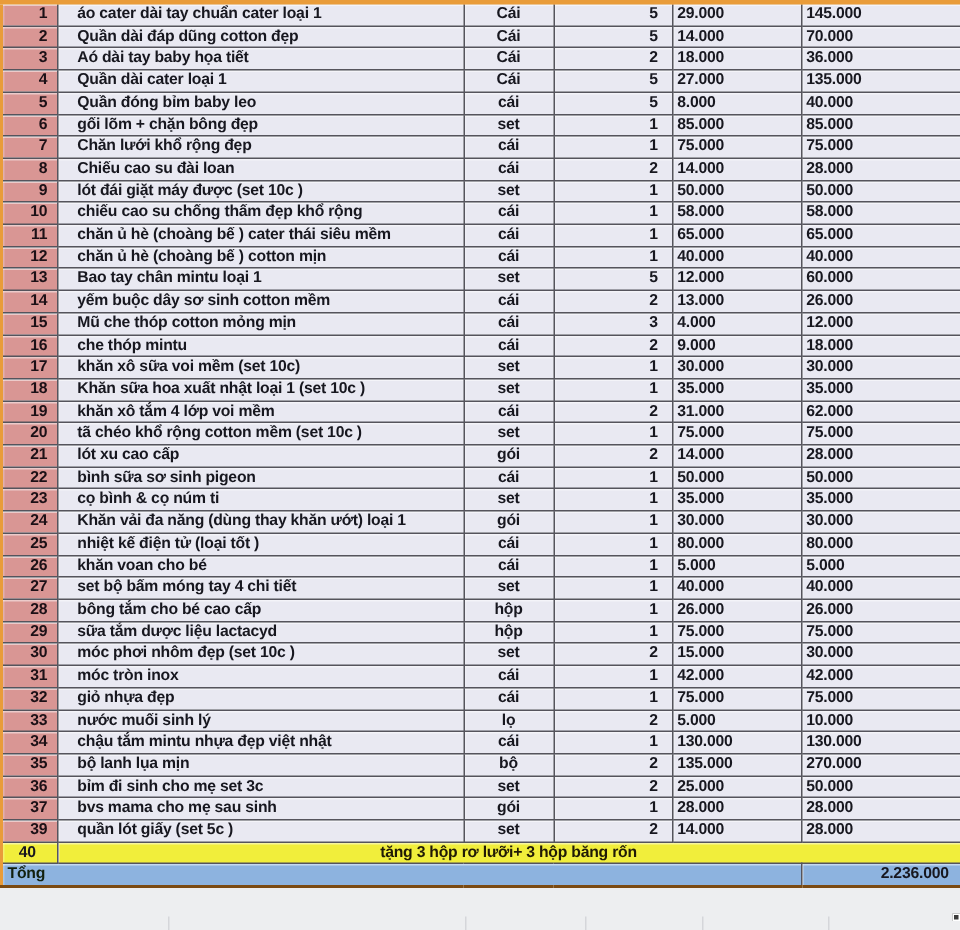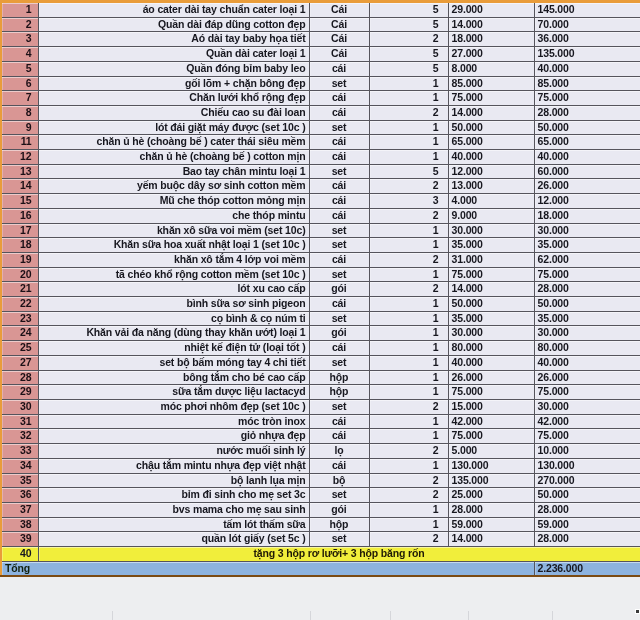--- a/index.html
+++ b/index.html
@@ -17,35 +17,35 @@
   }
   td {
     border:1px solid var(--grid);
     height:13.7px; line-height:13.7px;
     font-weight:bold; font-size:10.5px; letter-spacing:-0.15px;
     color:#17171F; padding:0 3px; overflow:hidden; white-space:nowrap;
     box-shadow: inset 0 1px 0 rgba(255,255,255,0.5), inset 1px 0 0 rgba(255,255,255,0.25);
     vertical-align:middle;
   }
   .cell-row-number { background:var(--row_num_bg); text-align:right; padding-right:6px; color:#1C1016; }
-  .cell-item-name  { background:var(--cell_bg); text-align:right; padding-left:13px; }
+  .cell-item-name  { background:var(--cell_bg); text-align:left; padding-left:13px; }
   .cell-unit       { background:var(--cell_bg); text-align:center; }
   .cell-quantity   { background:var(--cell_bg); text-align:right; padding-right:9px; }
   .cell-unit-price { background:var(--cell_bg); text-align:left; padding-right:10px; }
   .cell-total-price{ background:var(--cell_bg); text-align:left; padding-right:7px; }
 
-  .gift-number { background:var(--gift_bg); text-align:right; padding-right:6px; }
+  .gift-number { background:var(--gift_bg); text-align:center; padding-right:6px; }
   .gift-cell   { background:var(--gift_bg); text-align:center; color:#201A06; }
 
   .total-label {
     background:var(--total_bg); text-align:left; color:#12200E;
     border-bottom:2px solid #7B4A12;
   }
   .total-value {
-    background:var(--total_bg); padding-right:7px;
+    background:var(--total_bg); text-align:right; padding-right:7px;
     border-bottom:2px solid #7B4A12;
   }
 
   .below-area { position:absolute; left:0; right:0; bottom:0; height:9px; background:#EDEEF0; }
   .gridline { position:absolute; top:0; bottom:0; width:1px; background:#D5D6DA; }
 
   .resize-handle {
     position:absolute; right:0px; bottom:6px; width:5px; height:5px;
     background:#3B3B3B; border:1px solid #FFFFFF;
   }
@@ -131,20 +131,28 @@
         </tr>
         <tr>
           <td class="cell-row-number">9</td>
           <td class="cell-item-name">lót đái giặt máy được (set 10c )</td>
           <td class="cell-unit">set</td>
           <td class="cell-quantity">1</td>
           <td class="cell-unit-price">50.000</td>
           <td class="cell-total-price">50.000</td>
         </tr>
         <tr>
+          <td class="cell-row-number">10</td>
+          <td class="cell-item-name">chiếu cao su chống thấm đẹp khổ rộng</td>
+          <td class="cell-unit">cái</td>
+          <td class="cell-quantity">1</td>
+          <td class="cell-unit-price">58.000</td>
+          <td class="cell-total-price">58.000</td>
+        </tr>
+        <tr>
           <td class="cell-row-number">11</td>
           <td class="cell-item-name">chăn ủ hè (choàng bế ) cater thái siêu mềm</td>
           <td class="cell-unit">cái</td>
           <td class="cell-quantity">1</td>
           <td class="cell-unit-price">65.000</td>
           <td class="cell-total-price">65.000</td>
         </tr>
         <tr>
           <td class="cell-row-number">12</td>
           <td class="cell-item-name">chăn ủ hè (choàng bế ) cotton mịn</td>
@@ -251,20 +259,28 @@
         </tr>
         <tr>
           <td class="cell-row-number">25</td>
           <td class="cell-item-name">nhiệt kế điện tử (loại tốt )</td>
           <td class="cell-unit">cái</td>
           <td class="cell-quantity">1</td>
           <td class="cell-unit-price">80.000</td>
           <td class="cell-total-price">80.000</td>
         </tr>
         <tr>
+          <td class="cell-row-number">26</td>
+          <td class="cell-item-name">khăn voan cho bé</td>
+          <td class="cell-unit">cái</td>
+          <td class="cell-quantity">1</td>
+          <td class="cell-unit-price">5.000</td>
+          <td class="cell-total-price">5.000</td>
+        </tr>
+        <tr>
           <td class="cell-row-number">27</td>
           <td class="cell-item-name">set bộ bấm móng tay 4 chi tiết</td>
           <td class="cell-unit">set</td>
           <td class="cell-quantity">1</td>
           <td class="cell-unit-price">40.000</td>
           <td class="cell-total-price">40.000</td>
         </tr>
         <tr>
           <td class="cell-row-number">28</td>
           <td class="cell-item-name">bông tắm cho bé cao cấp</td>
@@ -337,28 +353,20 @@
           <td class="cell-unit-price">25.000</td>
           <td class="cell-total-price">50.000</td>
         </tr>
         <tr>
           <td class="cell-row-number">37</td>
           <td class="cell-item-name">bvs mama cho mẹ sau sinh</td>
           <td class="cell-unit">gói</td>
           <td class="cell-quantity">1</td>
           <td class="cell-unit-price">28.000</td>
           <td class="cell-total-price">28.000</td>
-        </tr>
-        <tr>
-          <td class="cell-row-number">38</td>
-          <td class="cell-item-name">tấm lót thấm sữa</td>
-          <td class="cell-unit">hộp</td>
-          <td class="cell-quantity">1</td>
-          <td class="cell-unit-price">59.000</td>
-          <td class="cell-total-price">59.000</td>
         </tr>
         <tr>
           <td class="cell-row-number">39</td>
           <td class="cell-item-name">quần lót giấy (set 5c )</td>
           <td class="cell-unit">set</td>
           <td class="cell-quantity">2</td>
           <td class="cell-unit-price">14.000</td>
           <td class="cell-total-price">28.000</td>
         </tr>
       </tbody>

